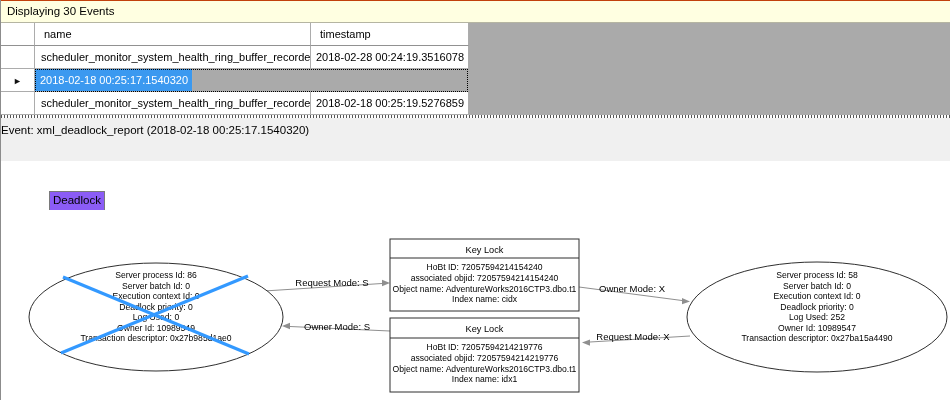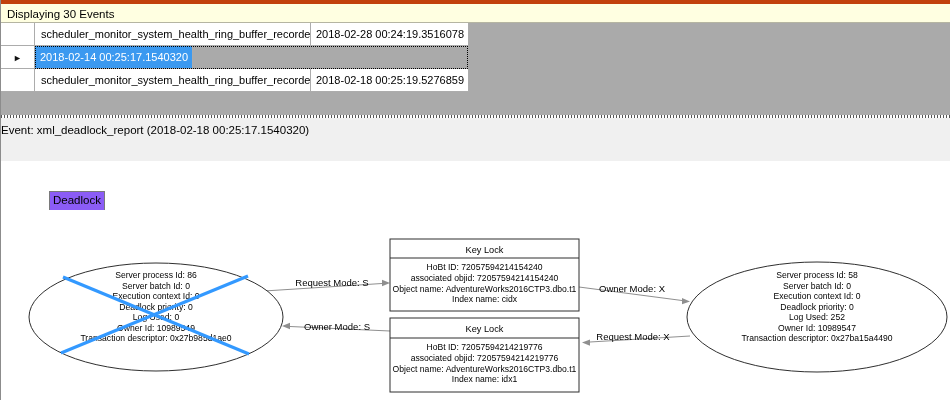--- a/index.html
+++ b/index.html
@@ -5,21 +5,21 @@
   html,body{margin:0;padding:0;background:#fff;}
   .app{
     position:relative;width:950px;height:400px;overflow:hidden;
     font-family:"Liberation Sans","DejaVu Sans",sans-serif;
     font-size:11.5px;color:#000;background:#fff;
     border-left:1px solid #8C8C8C;box-sizing:border-box;
   }
   
   .info-bar{
     position:absolute;left:0;top:0;right:0;height:23px;
-    background:#FFFFE1;border-top:4px solid #c2410c;border-bottom:1px solid #B5B5A2;
+    background:#FFFFE1;border-top:1px solid #c2410c;border-bottom:1px solid #B5B5A2;
     box-sizing:border-box;line-height:21px;padding-left:6px;
   }
   
   .grid{position:absolute;left:0;top:23px;right:0;height:92px;background:#AAAAAA;}
   .g-row{display:flex;height:23px;box-sizing:border-box;}
   .g-cell{
     background:#fff;box-sizing:border-box;height:23px;line-height:22px;
     border-right:1px solid #ACACAC;border-bottom:1px solid #ACACAC;
     white-space:nowrap;overflow:hidden;font-size:11px;
   }
@@ -69,32 +69,37 @@
 </head>
 <body>
 
 <div class="app">
 
   <div class="info-bar">
     <span>Displaying 30 Events</span>
   </div>
 
   <div class="grid">
+    <div class="g-row g-header">
+      <div class="g-cell c-sel"></div>
+      <div class="g-cell c-name">name</div>
+      <div class="g-cell c-ts">timestamp</div>
+    </div>
 
     <div class="g-row">
       <div class="g-cell c-sel"></div>
       <div class="g-cell c-name">scheduler_monitor_system_health_ring_buffer_recorded</div>
       <div class="g-cell c-ts">2018-02-28 00:24:19.3516078</div>
     </div>
 
     <div class="g-row sel">
       <div class="g-cell c-sel">
         <span class="cur-glyph">►</span>
       </div>
-      <div class="g-cell c-ts">2018-02-14 00:25:17.1540320</div>
+      <div class="g-cell c-ts">2018-02-18 00:25:17.1540320</div>
     </div>
 
     <div class="g-row">
       <div class="g-cell c-sel"></div>
       <div class="g-cell c-name">scheduler_monitor_system_health_ring_buffer_recorded</div>
       <div class="g-cell c-ts">2018-02-18 00:25:19.5276859</div>
     </div>
   </div>
 
   <div class="dotted-sep"></div>

